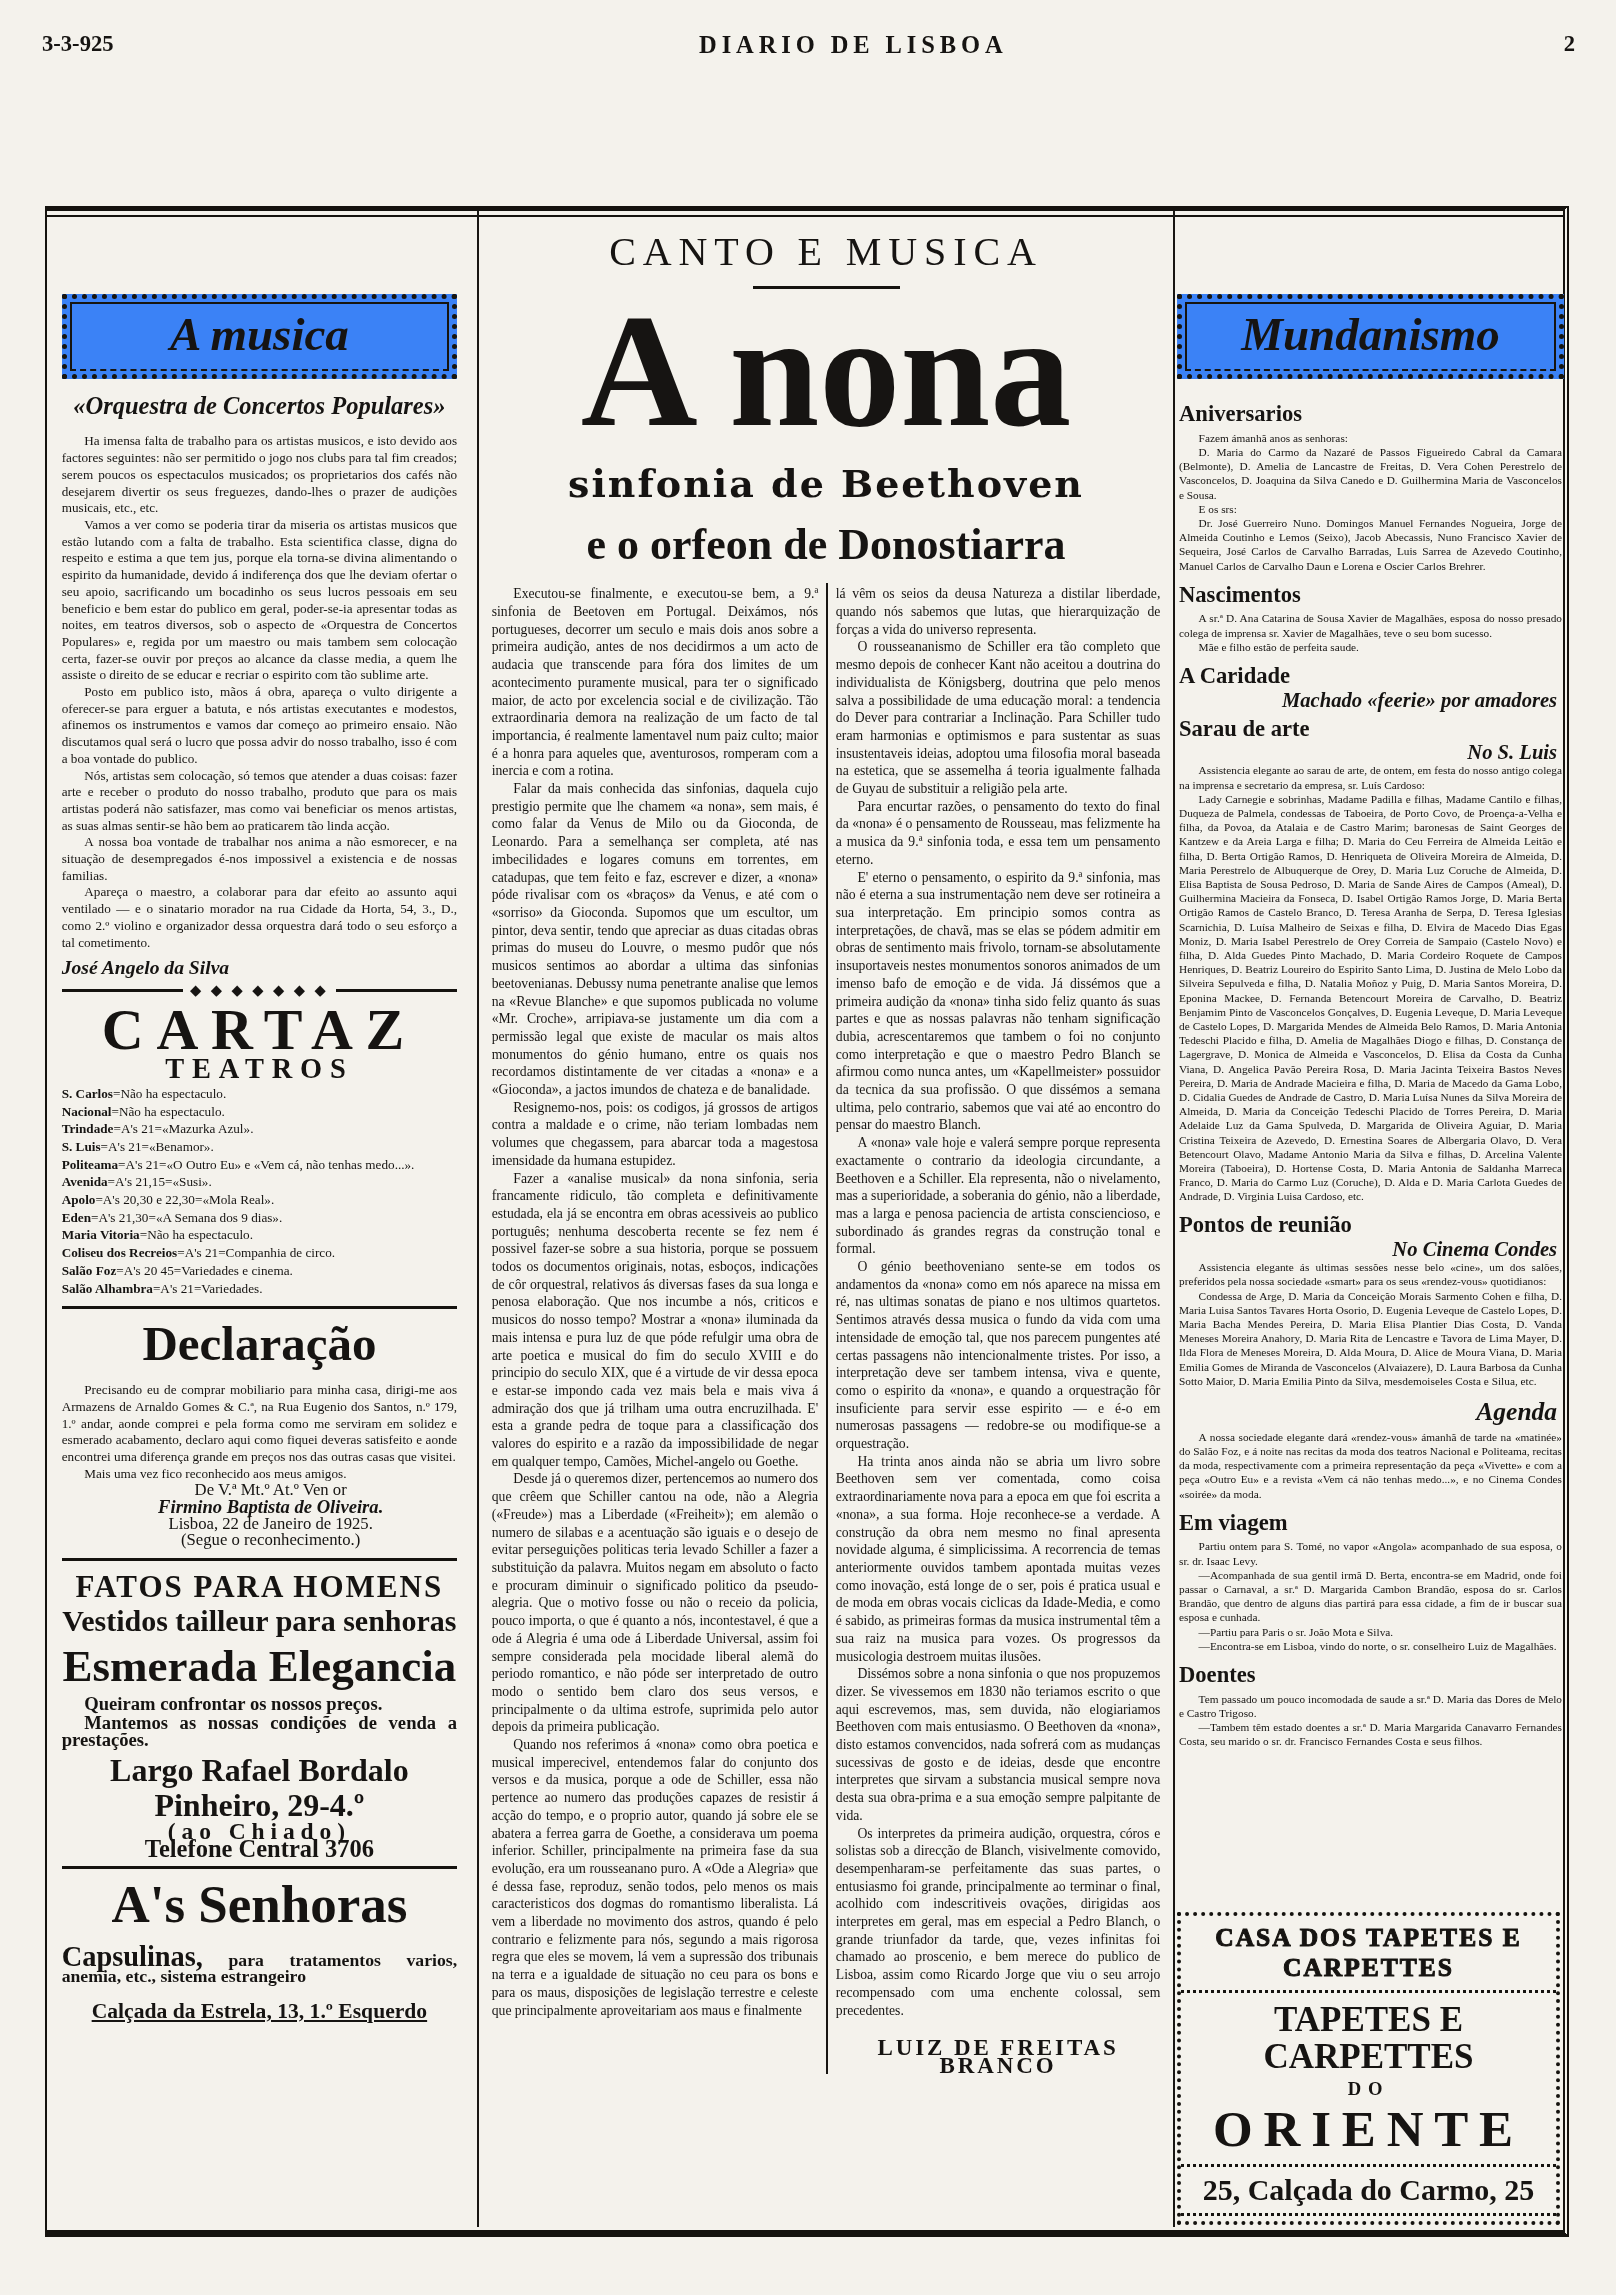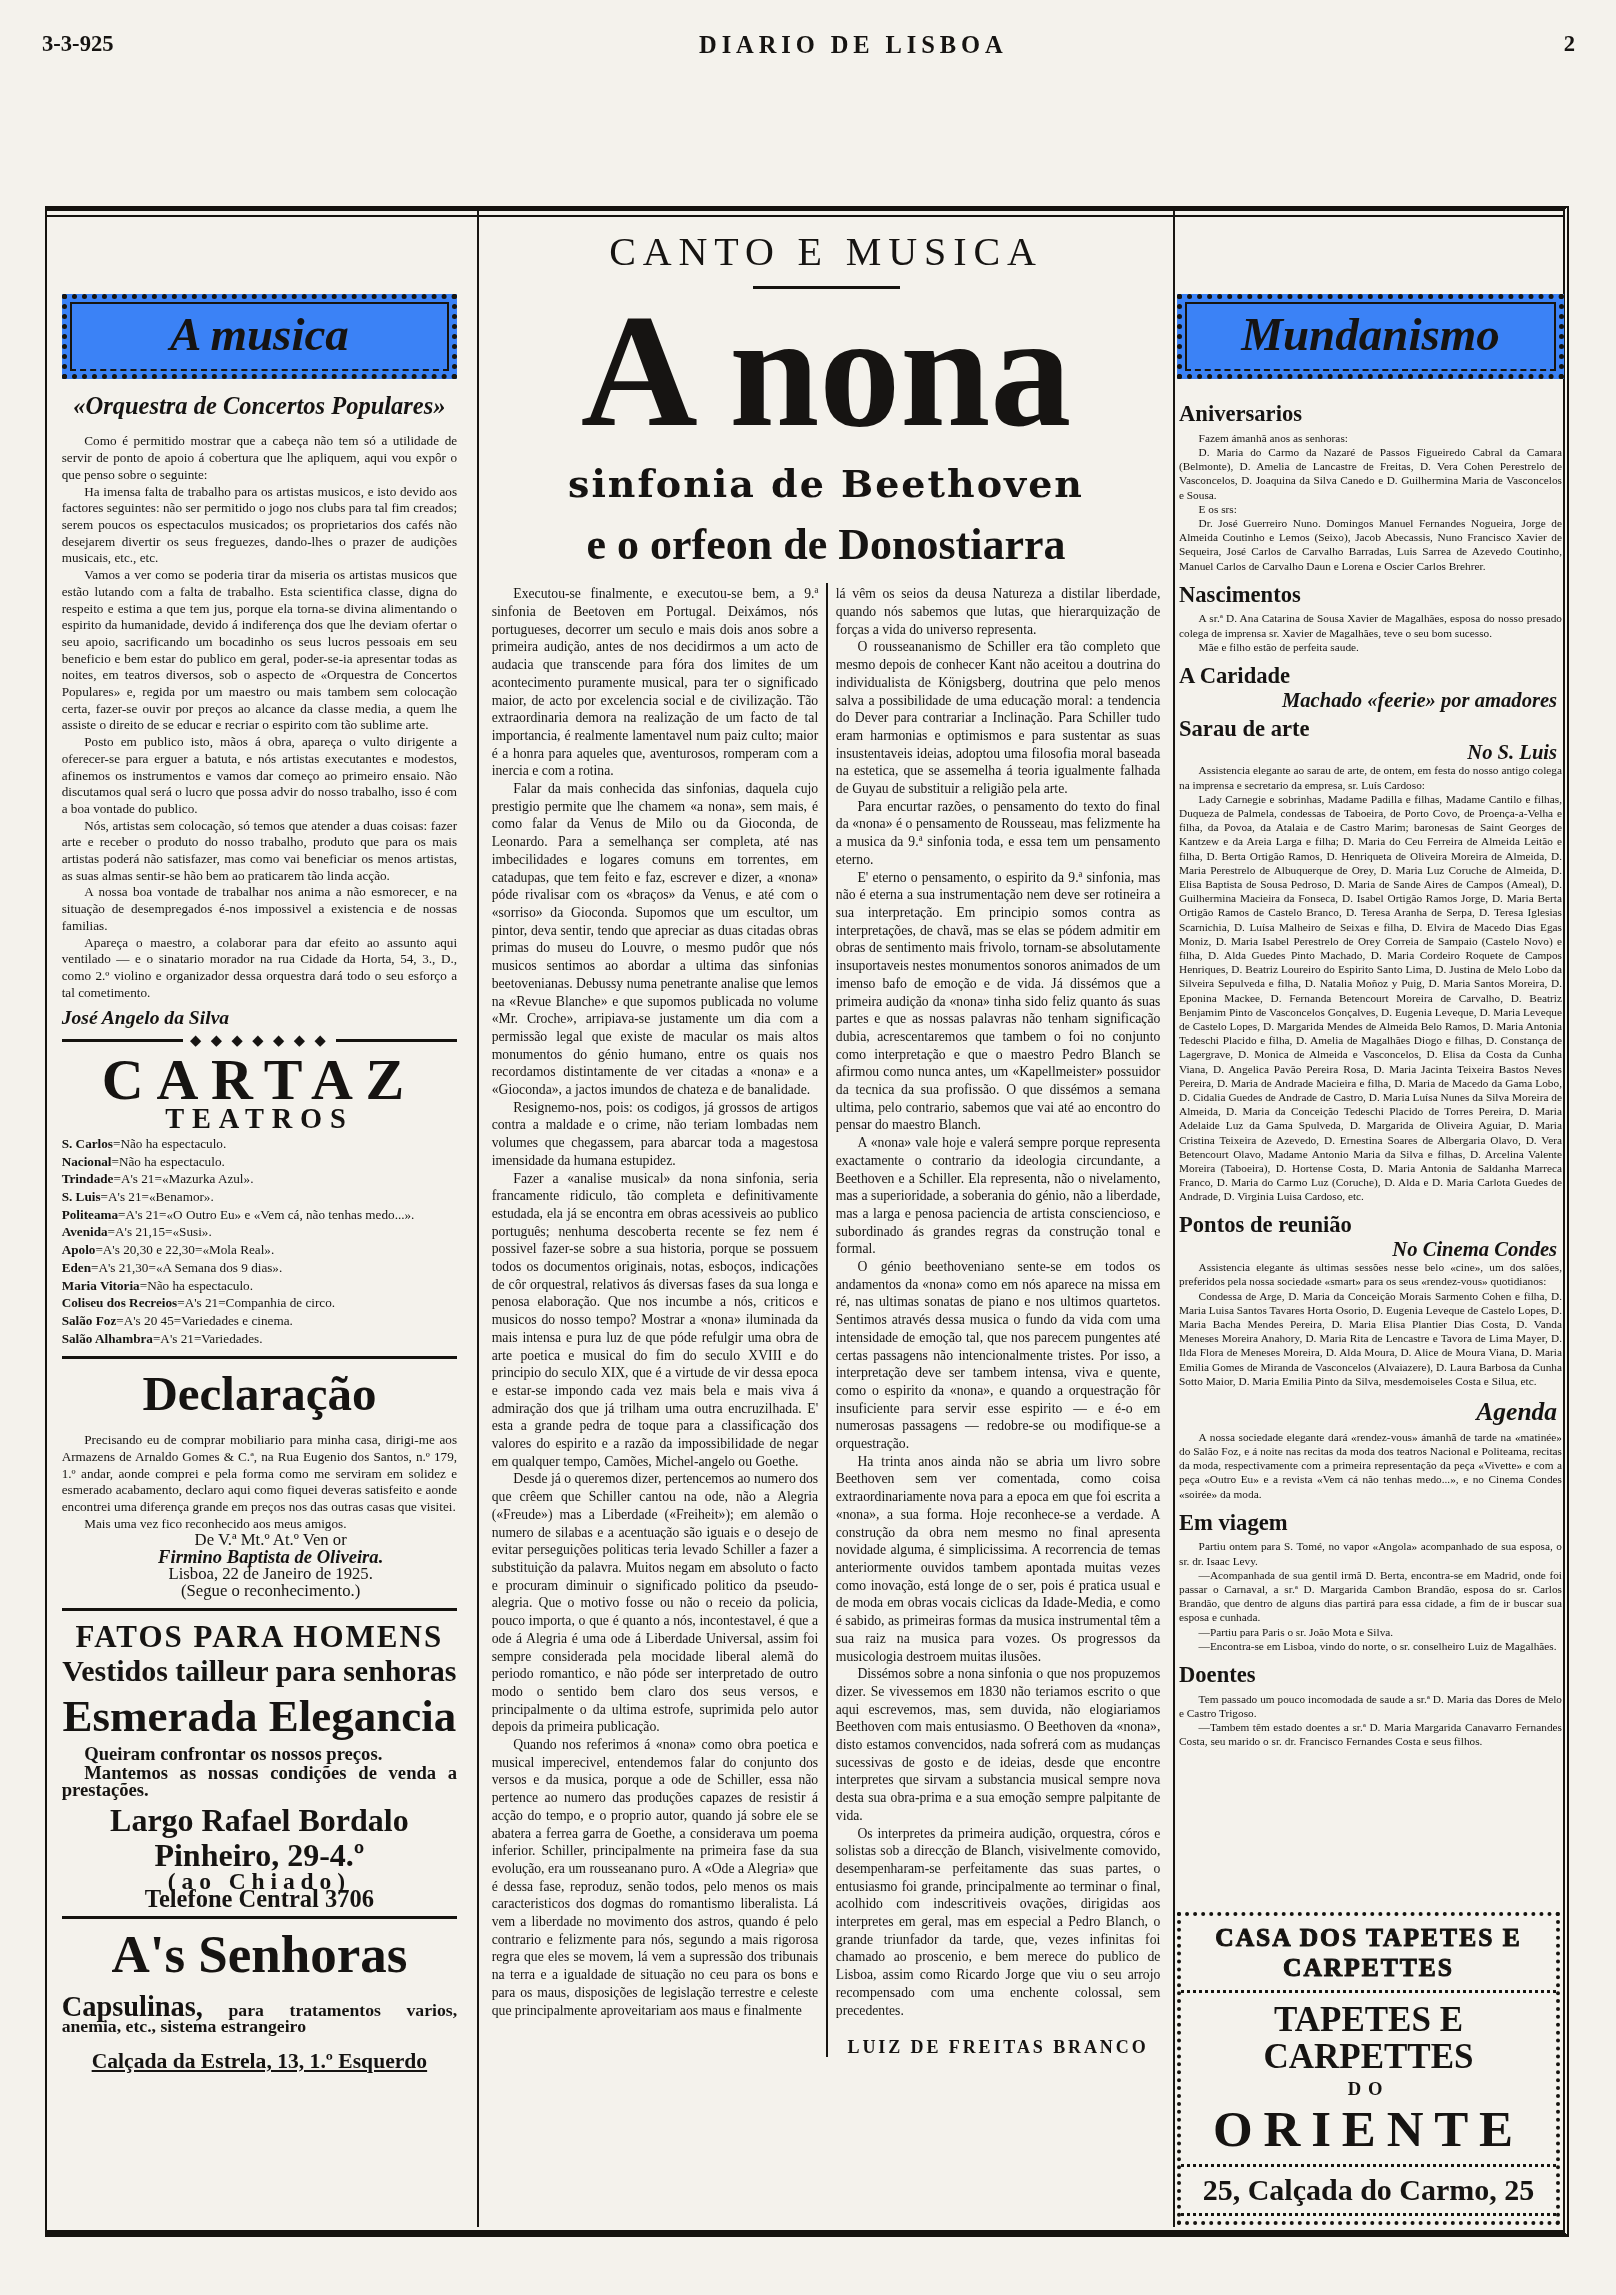--- a/index.html
+++ b/index.html
@@ -65,21 +65,21 @@
   .c-head{text-align:center;}
   .c-kicker{font-size:40px;letter-spacing:6.9px;margin-top:13.7px;}
   .c-div{width:147px;margin:11.8px auto 4.9px;border-top:3.4px solid #15130f;position:relative;}
   .c-headline{font-weight:bold;font-size:162px;line-height:0.95;margin:4.9px 0 12.8px;}
   .c-sub1{font-weight:bold;font-size:38px;letter-spacing:2px;font-family:"DejaVu Serif",serif;margin-bottom:16.7px;}
   .c-sub2{font-weight:bold;font-size:44px;line-height:1;margin-bottom:16.7px;}
   .c-body{display:flex;align-items:flex-start;}
   .ccol{width:50%;padding:2px 7.8px 0;text-align:justify;font-size:13.7px;line-height:17.7px;}
   .ccol-2{border-left:2px solid #181613;}
   p.cp{margin:0;text-indent:21.6px;}
-  .sig-center{font-weight:bold;font-size:18px;text-align:center;letter-spacing:2.9px;margin-top:19.6px;}
+  .sig-center{font-weight:bold;font-size:23px;text-align:center;letter-spacing:2.9px;margin-top:19.6px;}
 
   
   .right-sections{height:1574px;overflow:hidden;text-align:justify;font-size:11.3px;line-height:14.2px;padding:0 2px;}
   .rs-head{font-weight:bold;font-size:22.6px;line-height:1.1;margin:9.8px 0 3.9px;text-align:left;}
   .rs-subtitle{font-style:italic;font-weight:bold;font-size:20.6px;text-align:right;margin:1px 4.9px 3.9px 0;}
   .rs-head.agenda{font-style:italic;text-align:right;font-size:25.5px;margin-right:4.9px;}
   p.rp{margin:0;text-indent:19.6px;}
   .ad-tapetes{position:absolute;left:0;bottom:2.9px;width:383px;border:4.9px dotted #15130f;
               text-align:center;background:#f4f2ec;}
   .tap-band{border-bottom:3.9px dotted #15130f;font-weight:bold;font-size:25.5px;letter-spacing:2px;
@@ -102,21 +102,20 @@
   </div>
 
   <div class="frame" data-interactable="false">
 
     <div class="col-left" data-interactable="false">
       <div class="deco-box" data-interactable="false">
         <div class="deco-inner" data-interactable="false">A musica</div>
       </div>
 
       <h2 class="art-title" data-interactable="false">«Orquestra de Concertos Populares»</h2>
-      <p class="lp" data-interactable="false">Como é permitido mostrar que a cabeça não tem só a utilidade de servir de ponto de apoio á cobertura que lhe apliquem, aqui vou expôr o que penso sobre o seguinte:</p>
       <p class="lp" data-interactable="false">Ha imensa falta de trabalho para os artistas musicos, e isto devido aos factores seguintes: não ser permitido o jogo nos clubs para tal fim creados; serem poucos os espectaculos musicados; os proprietarios dos cafés não desejarem divertir os seus freguezes, dando-lhes o prazer de audições musicais, etc., etc.</p>
       <p class="lp" data-interactable="false">Vamos a ver como se poderia tirar da miseria os artistas musicos que estão lutando com a falta de trabalho. Esta scientifica classe, digna do respeito e estima a que tem jus, porque ela torna-se divina alimentando o espirito da humanidade, devido á indiferença dos que lhe deviam ofertar o seu apoio, sacrificando um bocadinho os seus lucros pessoais em seu beneficio e bem estar do publico em geral, poder-se-ia apresentar todas as noites, em teatros diversos, sob o aspecto de «Orquestra de Concertos Populares» e, regida por um maestro ou mais tambem sem colocação certa, fazer-se ouvir por preços ao alcance da classe media, a quem lhe assiste o direito de se educar e recriar o espirito com tão sublime arte.</p>
       <p class="lp" data-interactable="false">Posto em publico isto, mãos á obra, apareça o vulto dirigente a oferecer-se para erguer a batuta, e nós artistas executantes e modestos, afinemos os instrumentos e vamos dar começo ao primeiro ensaio. Não discutamos qual será o lucro que possa advir do nosso trabalho, isso é com a boa vontade do publico.</p>
       <p class="lp" data-interactable="false">Nós, artistas sem colocação, só temos que atender a duas coisas: fazer arte e receber o produto do nosso trabalho, produto que para os mais artistas poderá não satisfazer, mas como vai beneficiar os menos artistas, as suas almas sentir-se hão bem ao praticarem tão linda acção.</p>
       <p class="lp" data-interactable="false">A nossa boa vontade de trabalhar nos anima a não esmorecer, e na situação de desempregados é-nos impossivel a existencia e de nossas familias.</p>
       <p class="lp" data-interactable="false">Apareça o maestro, a colaborar para dar efeito ao assunto aqui ventilado — e o sinatario morador na rua Cidade da Horta, 54, 3., D., como 2.º violino e organizador dessa orquestra dará todo o seu esforço a tal cometimento.</p>
       <div class="sig-left" data-interactable="false">José Angelo da Silva</div>
 
       <div class="diamond-divider" data-interactable="false">
         <span data-interactable="false">◆ ◆ ◆ ◆ ◆ ◆ ◆</span>

